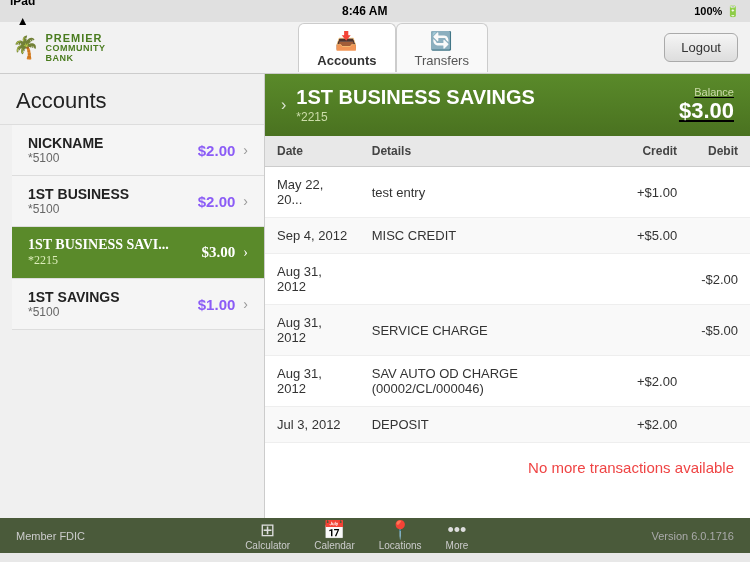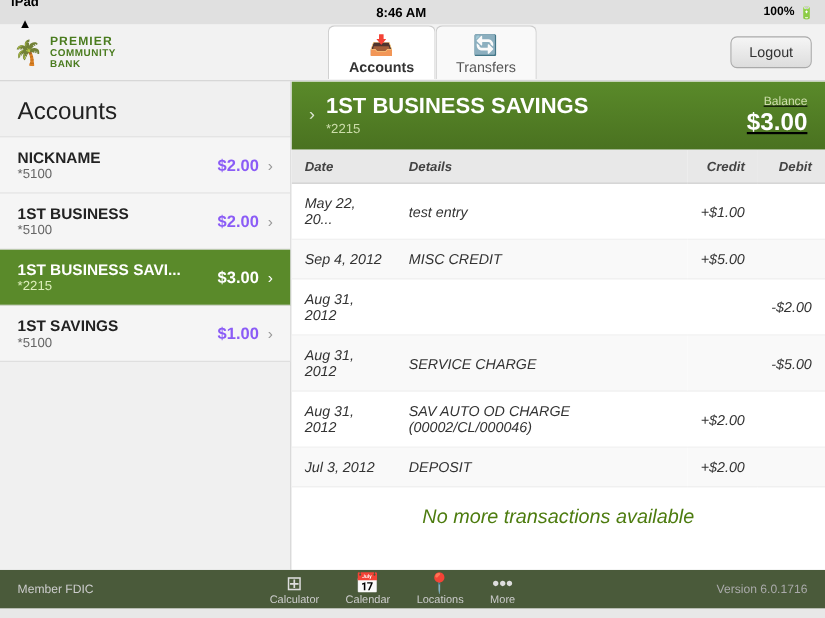--- a/index.html
+++ b/index.html
@@ -44,23 +44,23 @@
     #main-content { display: flex; height: calc(562px - 22px - 52px - 44px); }
 
     
     #sidebar {
       width: 265px; background: #f0f0f0; border-right: 1px solid #ccc; overflow-y: auto;
     }
     #sidebar-title {
       padding: 14px 16px 10px; font-size: 22px; font-weight: 300; color: #222; border-bottom: 1px solid #ddd;
     }
     .account-item {
-      display: flex; align-items: center; padding: 10px 16px; border-bottom: 1px solid #ddd; cursor: pointer; background: #f5f5f5;
-    }
-    .account-item.active { background: #5a8a2a; }
+      display: flex; align-items: center; padding: 10px 16px; border-bottom: 1px solid #ddd; cursor: pointer; background: #f5f5f5; margin-left: 12px;
+    }
+    .account-item.active { background: #5a8a2a; font-family: Liberation Serif, serif; }
     .account-item-info { flex: 1; }
     .account-name { font-size: 14px; font-weight: 700; color: #222; }
     .account-item.active .account-name { color: #ffffff; }
     .account-number { font-size: 12px; color: #666; }
     .account-item.active .account-number { color: #ddeebb; }
     .account-balance { font-size: 15px; font-weight: 600; color: #8b5cf6; margin-right: 8px; }
     .account-item.active .account-balance { color: #ffffff; }
     .account-chevron { font-size: 14px; color: #999; }
     .account-item.active .account-chevron { color: #ffffff; }
 
@@ -73,31 +73,31 @@
     }
     #account-header-left { display: flex; align-items: center; gap: 10px; }
     .header-chevron { color: #ffffff; font-size: 16px; opacity: 0.8; }
     .header-account-name { color: #ffffff; font-size: 20px; font-weight: 700; }
     .header-account-number { color: #ccddaa; font-size: 12px; margin-top: 1px; }
     #account-header-right { text-align: right; text-decoration: underline; }
     .balance-label { color: #ccddaa; font-size: 11px; }
     .balance-value { color: #ffffff; font-size: 22px; font-weight: 700; }
 
     
-    #transactions { flex: 1; overflow-y: auto; font-style: italic; }
+    #transactions { flex: 1; overflow-y: auto; }
     table { width: 100%; border-collapse: collapse; font-size: 13px; }
     thead tr { background: #e8e8e8; }
     thead th { padding: 8px 12px; text-align: left; font-weight: 600; color: #444; border-bottom: 1px solid #ccc; font-size: 12px; }
     th.credit-col, th.debit-col { text-align: right; }
     tbody tr { border-bottom: 1px solid #eee; }
     tbody tr:nth-child(even) { background: #f9f9f9; }
     tbody td { padding: 10px 12px; color: #333; vertical-align: middle; }
     td.credit-val { text-align: right; color: #333; }
     td.debit-val { text-align: right; color: #333; }
-    #no-more-msg { text-align: center; padding: 16px; color: #4d7c0f; font-size: 18px; }
+    #no-more-msg { text-align: right; padding: 16px; color: #ef4444; font-size: 15px; }
 
     
     #bottom-bar {
       height: 35px; background: #4a5a3a; display: flex; align-items: center; justify-content: space-between; padding: 0 16px;
     }
     #member-fdic { color: #ccc; font-size: 11px; }
     #bottom-tools { display: flex; gap: 24px; align-items: center; }
     .bottom-tool { display: flex; flex-direction: column; align-items: center; cursor: pointer; }
     .bottom-tool-icon { font-size: 18px; color: #ddd; line-height: 1; }
     .bottom-tool-label { font-size: 10px; color: #ccc; margin-top: 1px; }

